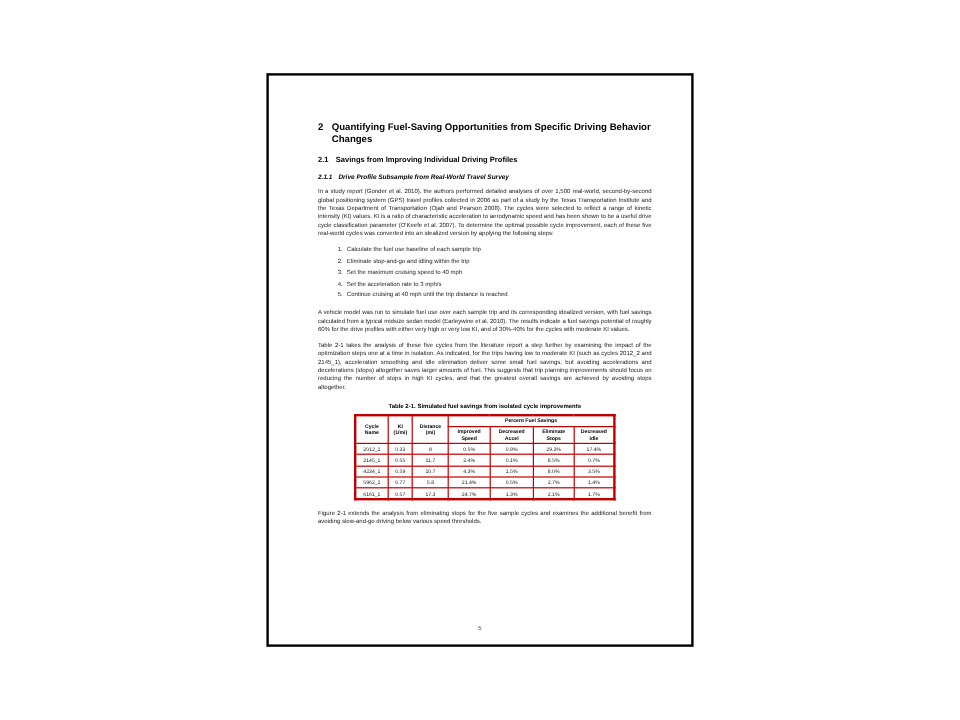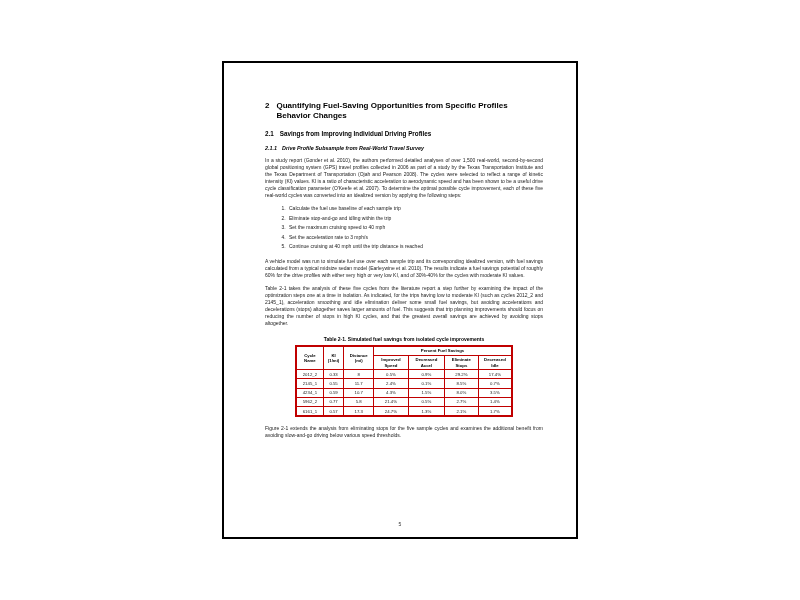--- a/index.html
+++ b/index.html
@@ -116,21 +116,21 @@
 </style>
 </head>
 <body>
 
 <div class="canvas">
   <div class="page">
     <div class="content">
 
       <div class="h-section">
         <span>2</span>
-        <span>Quantifying Fuel-Saving Opportunities from Specific Profiles Behavior Changes</span>
+        <span>Quantifying Fuel-Saving Opportunities from Specific Driving Behavior Changes</span>
       </div>
 
       <div class="h-sub">
         <span>2.1</span>
         <span>Savings from Improving Individual Driving Profiles</span>
       </div>
 
       <div class="h-subsub">
         <span>2.1.1</span>
         <span>Drive Profile Subsample from Real-World Travel Survey</span>

